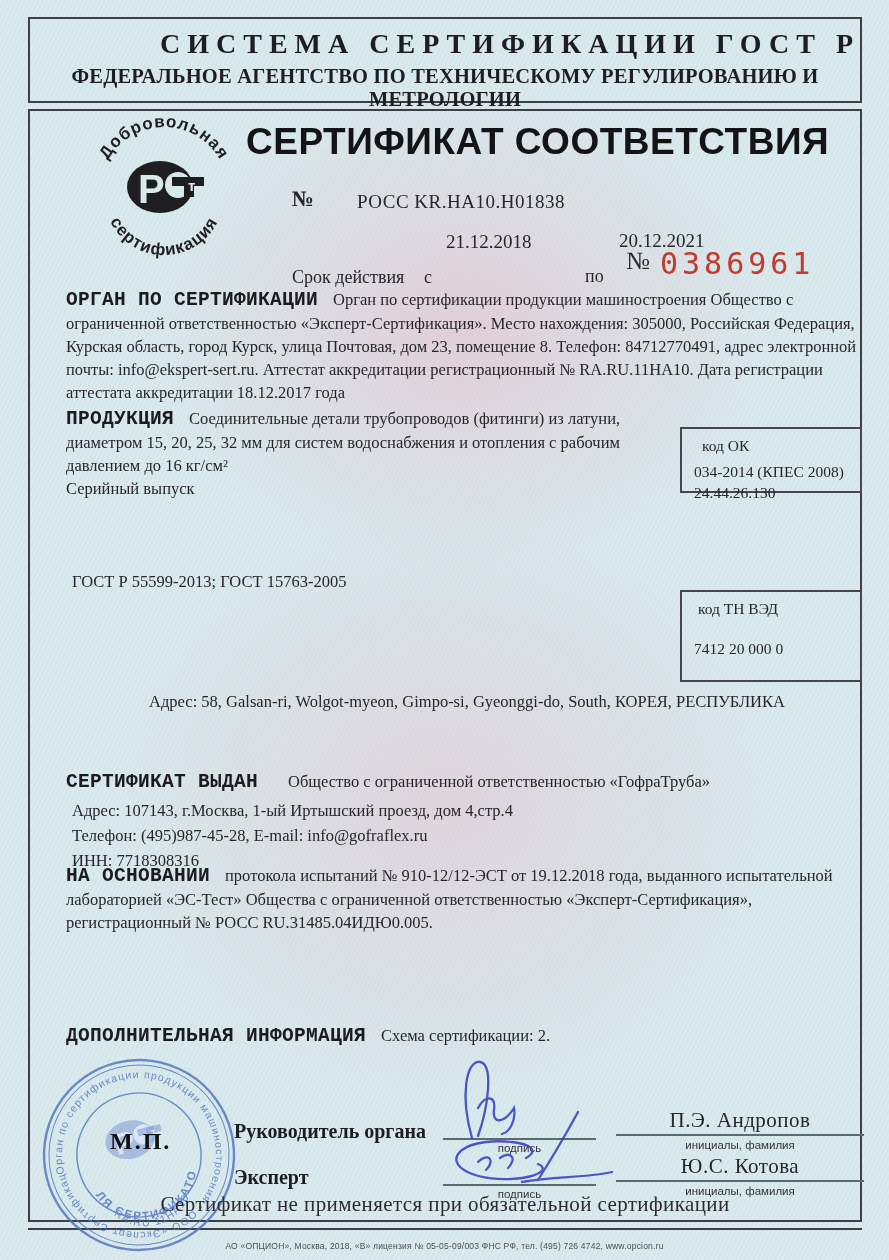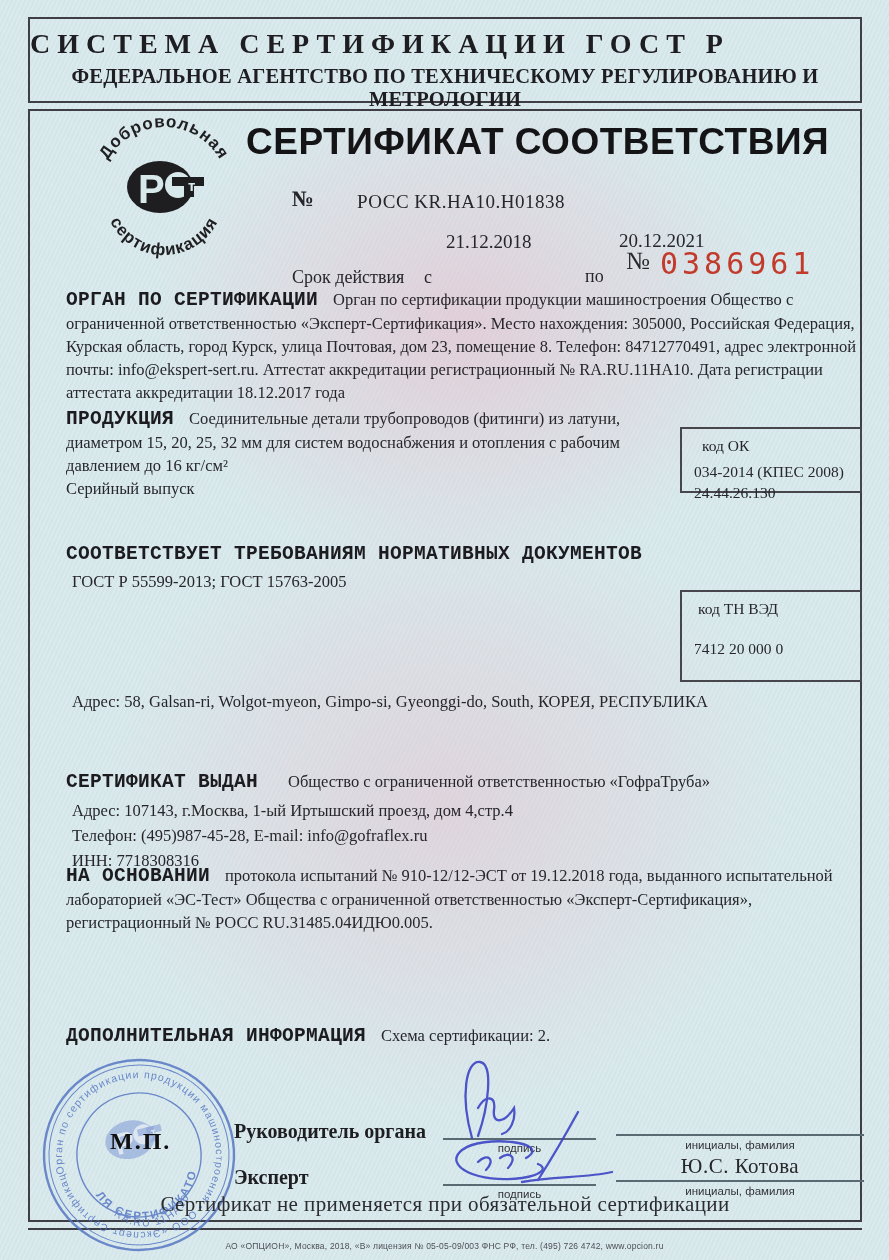--- a/index.html
+++ b/index.html
@@ -11,21 +11,21 @@
     background-color:#d8e9ec;
     background-image:
       radial-gradient(ellipse 430px 340px at 52% 26%, rgba(233,185,200,.55), rgba(233,185,200,0) 72%),
       radial-gradient(ellipse 450px 400px at 50% 64%, rgba(231,187,201,.45), rgba(231,187,201,0) 75%),
       repeating-linear-gradient(115deg, rgba(255,255,255,.05) 0 2px, rgba(140,170,185,.05) 2px 4px);
     color:#26262b;
   }
   .abs{ position:absolute; }
 
   .hdr-box{ left:28px; right:27px; top:17px; height:86px; border:2px solid #3e3e44; }
-  .hdr1{ text-align:left; margin-top:9px; font-weight:bold; font-size:28px; letter-spacing:7px; color:#1d1d22; }
+  .hdr1{ text-align:right; margin-top:9px; font-weight:bold; font-size:28px; letter-spacing:7px; color:#1d1d22; }
   .hdr2{ text-align:center; margin-top:5px; font-weight:bold; font-size:20.5px; letter-spacing:0.2px; color:#1d1d22; }
 
   .main-box{ left:28px; right:27px; top:109px; height:1113px; border:2px solid #3e3e44; }
   .bottom-line{ left:28px; right:27px; top:1228px; height:2px; background:#3e3e44; }
 
   .title{ left:246px; top:121px; font-family:"Liberation Sans",sans-serif; font-weight:700;
           font-size:37px; letter-spacing:0.5px; color:#141417; }
 
   .numrow-label{ font-weight:bold; font-size:22px; }
   .numrow-value{ font-size:19px; letter-spacing:0.5px; }
@@ -115,30 +115,29 @@
     </p>
     <div class="plain" style="margin-top:2px;">Серийный выпуск</div>
   </div>
 
   <div class="abs code-box" style="left:680px; top:427px; width:182px; height:66px;">
     <div class="cb-label">код ОК</div>
     <div class="cb-val" style="margin-top:6px;">034-2014 (КПЕС 2008)</div>
     <div class="cb-val2">24.44.26.130</div>
   </div>
 
-  <div class="abs sec-h" style="left:66px; top:543px;">СООТВЕТСТВУЕТ ТРЕБОВАНИЯМ НОРМАТИВНЫХ ДОКУМЕНТОВ</div>
   <div class="abs plain" style="left:72px; top:572px;">ГОСТ Р 55599-2013; ГОСТ 15763-2005</div>
 
   <div class="abs code-box" style="left:680px; top:566px; width:182px; height:92px;margin-top:24px;">
     <div class="cb-label" style="padding-left:4px;">код ТН ВЭД</div>
     <div class="cb-val" style="margin-top:20px;">7412 20 000 0</div>
   </div>
 
   <div class="abs" style="left:66px; top:688px; width:796px;">
-    <div class="plain" style="margin-top:4px; padding-left:6px;">Адрес: 58, Galsan-ri, Wolgot-myeon, Gimpo-si, Gyeonggi-do, South, КОРЕЯ, РЕСПУБЛИКА</div>
+    <div class="plain" style="margin-top:4px; padding-left:6px;text-align:center;">Адрес: 58, Galsan-ri, Wolgot-myeon, Gimpo-si, Gyeonggi-do, South, КОРЕЯ, РЕСПУБЛИКА</div>
   </div>
 
   <div class="abs" style="left:66px; top:770px; width:800px;">
     <p class="sec">
       <span class="sec-h" style="margin-right:30px;">СЕРТИФИКАТ ВЫДАН</span><span>Общество с ограниченной ответственностью «ГофраТруба»</span>
     </p>
     <div class="plain" style="margin-top:4px; padding-left:6px; line-height:25px;">
       <div>Адрес: 107143, г.Москва, 1-ый Иртышский проезд, дом 4,стр.4</div>
       <div>Телефон: (495)987-45-28, E-mail: info@gofraflex.ru</div>
       <div>ИНН: 7718308316</div>
@@ -181,20 +180,21 @@
         <textPath href="#si2" startOffset="50%" text-anchor="middle">RA.RU 11HA10</textPath>
       </text>
     </g>
   </svg>
 
   <span class="abs mp" style="left:110px; top:1128px;">М.П.</span>
 
   <span class="abs role-label" style="left:234px; top:1120px;">Руководитель органа</span>
   <div class="abs sig-line" style="left:443px; top:1124px; width:153px; height:16px;"></div>
   <div class="abs caption" style="left:443px; top:1142px; width:153px;">подпись</div>
+  <div class="abs sig-name" style="left:616px; top:1108px; width:248px;">П.Э. Андропов</div>
   <div class="abs sig-line" style="left:616px; top:1120px; width:248px; height:16px;"></div>
   <div class="abs caption" style="left:616px; top:1139px; width:248px;">инициалы, фамилия</div>
 
   <span class="abs role-label" style="left:234px; top:1166px;">Эксперт</span>
   <div class="abs sig-line" style="left:443px; top:1170px; width:153px; height:16px;"></div>
   <div class="abs caption" style="left:443px; top:1188px; width:153px;">подпись</div>
   <div class="abs sig-name" style="left:616px; top:1154px; width:248px;">Ю.С. Котова</div>
   <div class="abs sig-line" style="left:616px; top:1166px; width:248px; height:16px;"></div>
   <div class="abs caption" style="left:616px; top:1185px; width:248px;">инициалы, фамилия</div>
 

